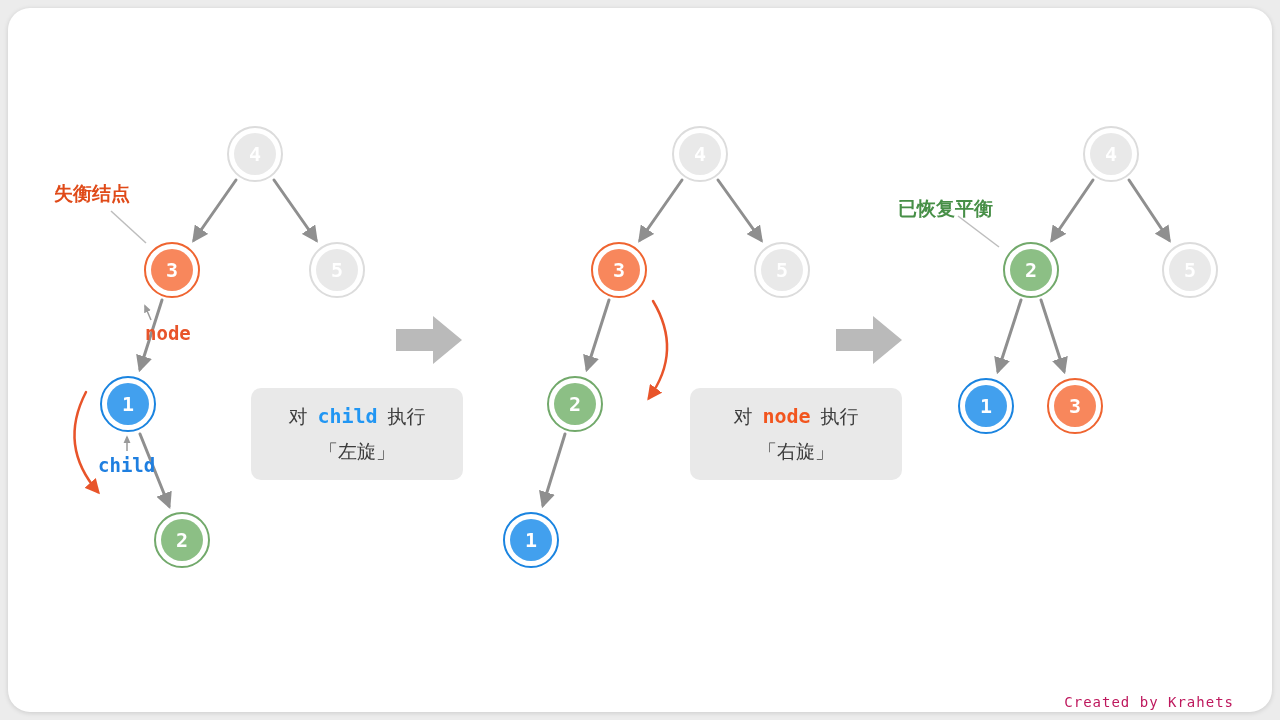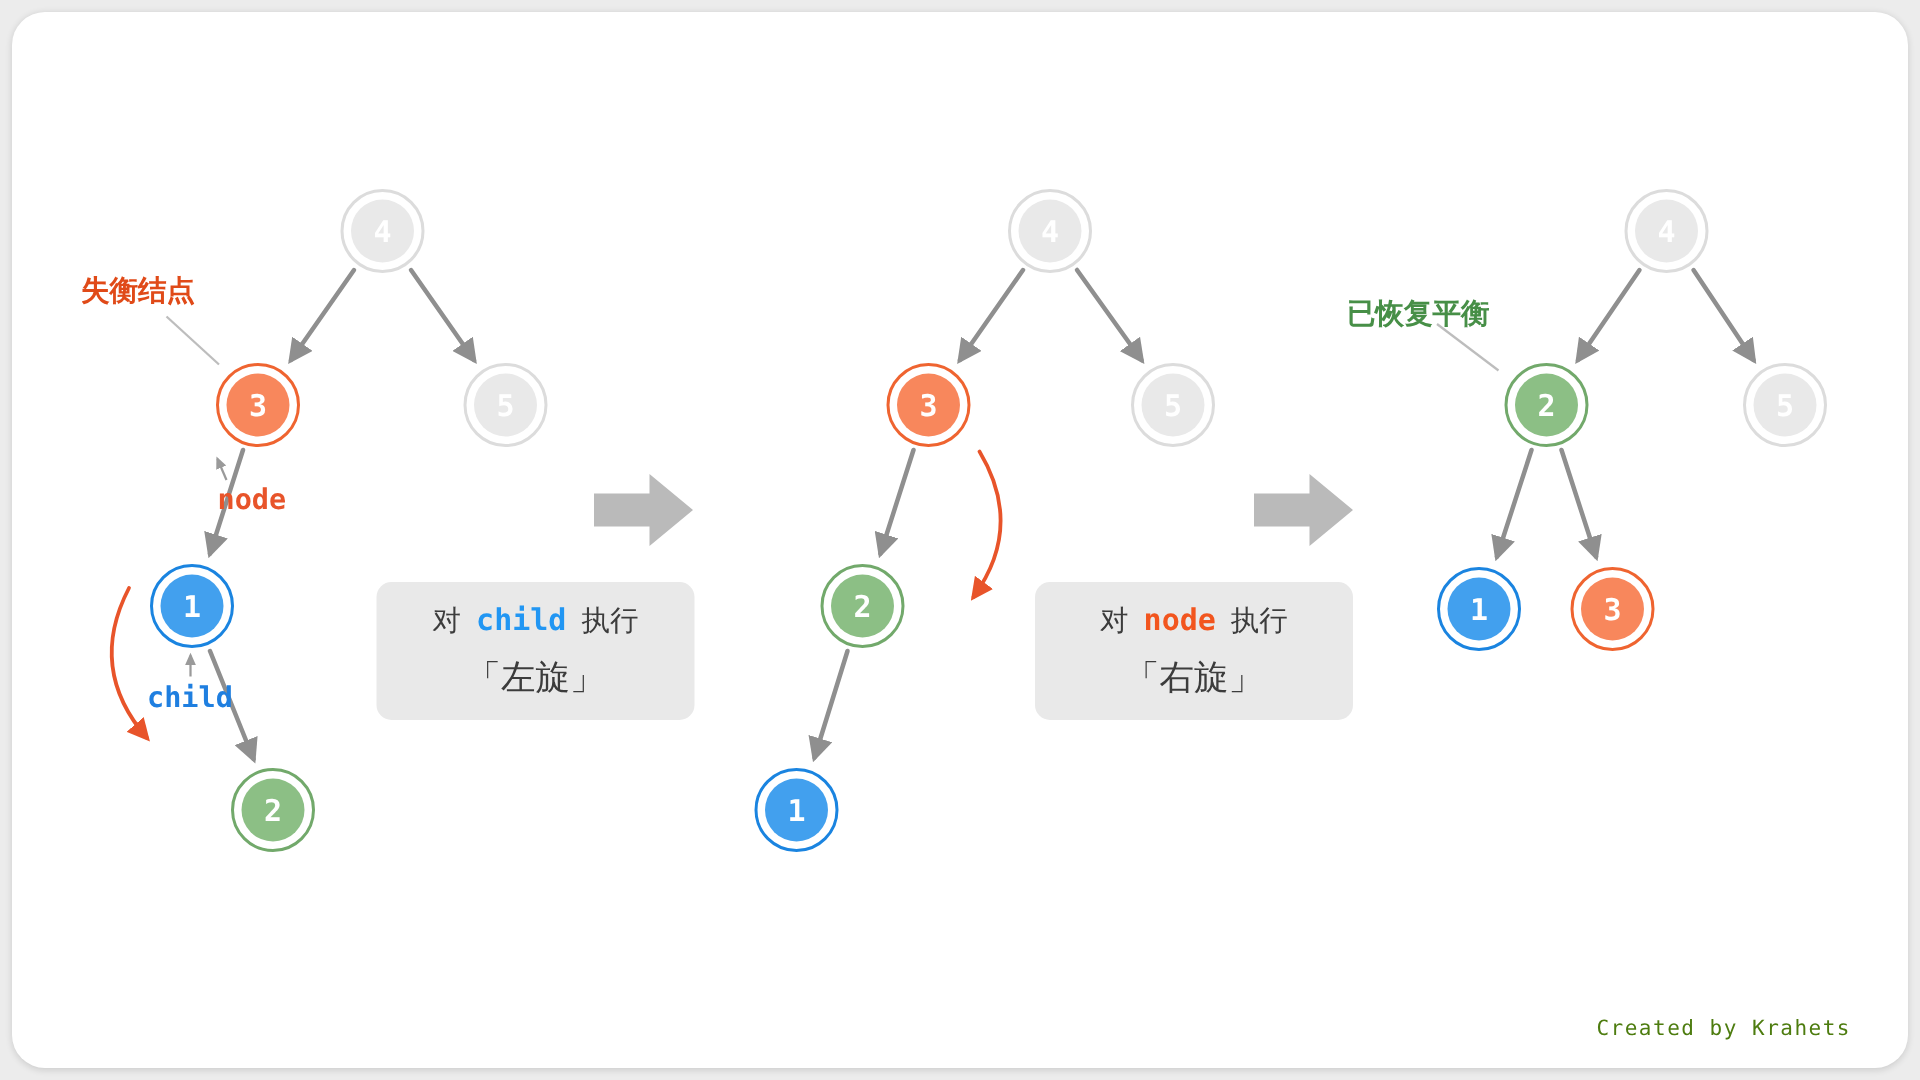--- a/index.html
+++ b/index.html
@@ -39,24 +39,24 @@
   .op-box{
     position:absolute;width:212px;height:92px;border-radius:10px;
     background:#e9e9e9;z-index:2;color:#3c3c3c;
     display:flex;flex-direction:column;align-items:center;justify-content:center;
     gap:9px;
   }
   .op-line1{display:flex;align-items:baseline;gap:10px;font-size:19px;}
   .op-line1 .kw{font-family:"DejaVu Sans Mono",monospace;font-weight:bold;font-size:20px;}
   .kw.blue{color:#2196f3;}
   .kw.orange{color:#f2551e;}
-  .op-line2{font-size:23px;}
+  .op-line2{font-size:19px;}
   .footer{
-    position:absolute;right:46px;bottom:26px;z-index:3;
-    font-family:"DejaVu Sans Mono",monospace;font-size:14px;color:#4d7c0f;
+    position:absolute;right:46px;bottom:10px;z-index:3;
+    font-family:"DejaVu Sans Mono",monospace;font-size:14px;color:#be185d;
     letter-spacing:1px;
   }
 </style>
 </head>
 <body>
 
 <div class="card"></div>
 
 <svg class="layer" width="1280" height="720" viewBox="0 0 1280 720" xmlns="http://www.w3.org/2000/svg">
   <defs>

